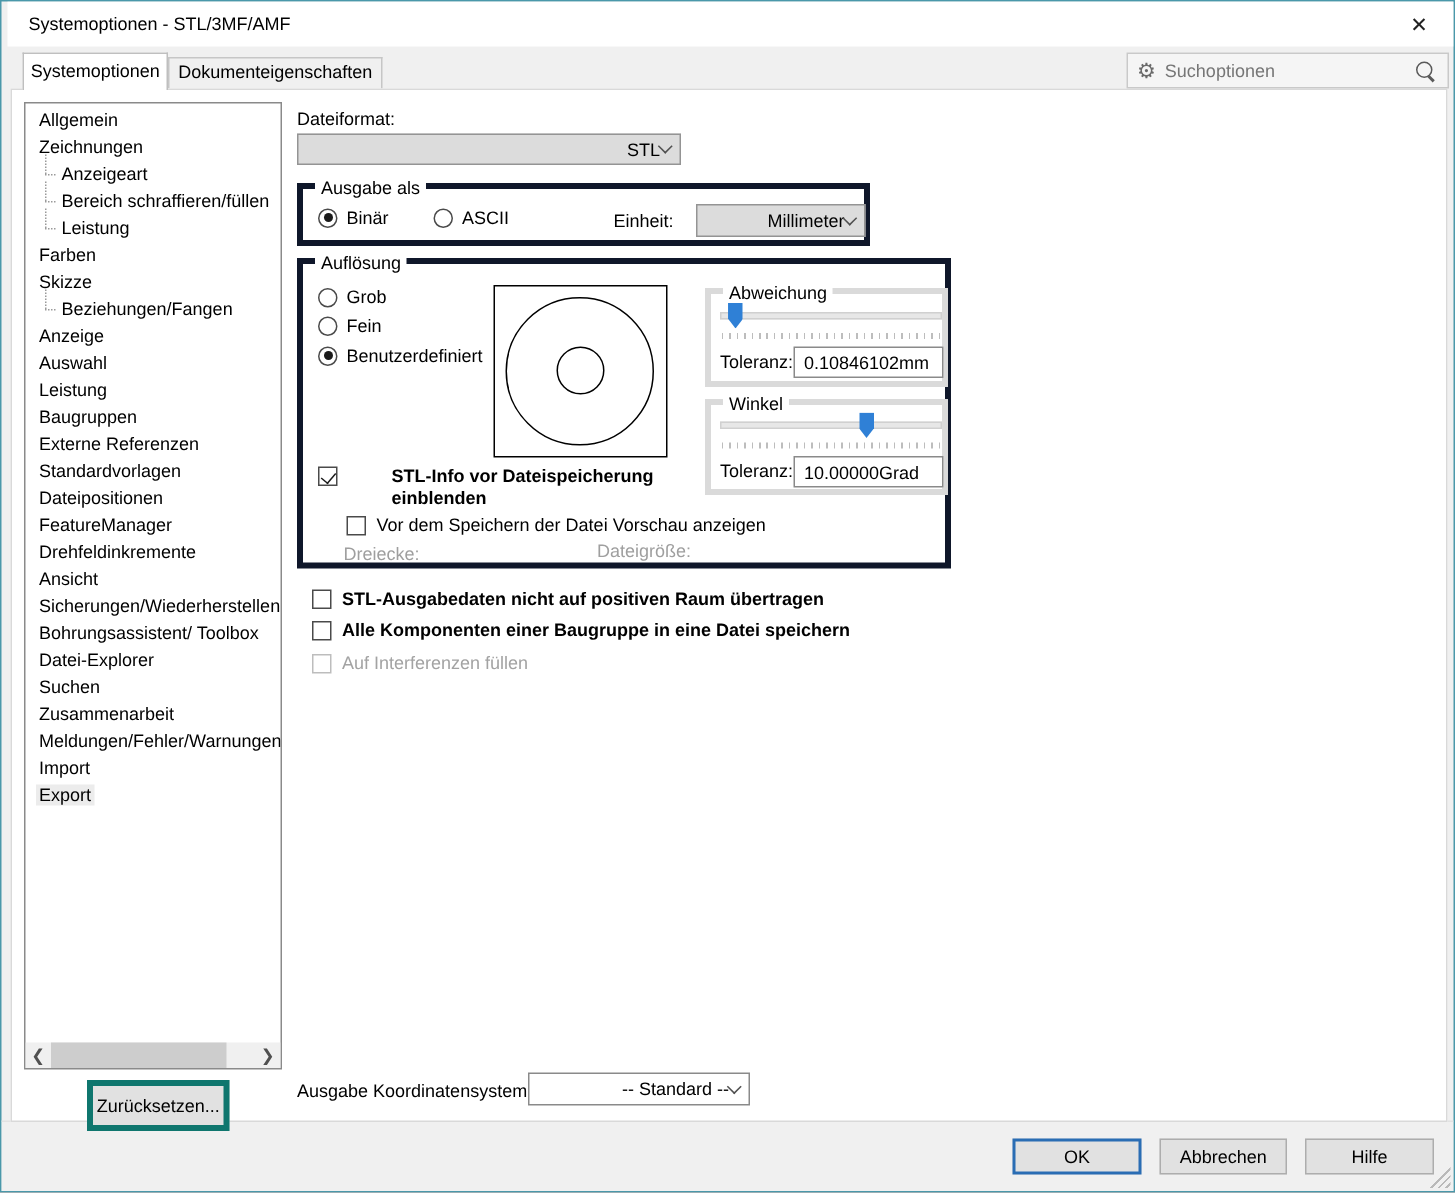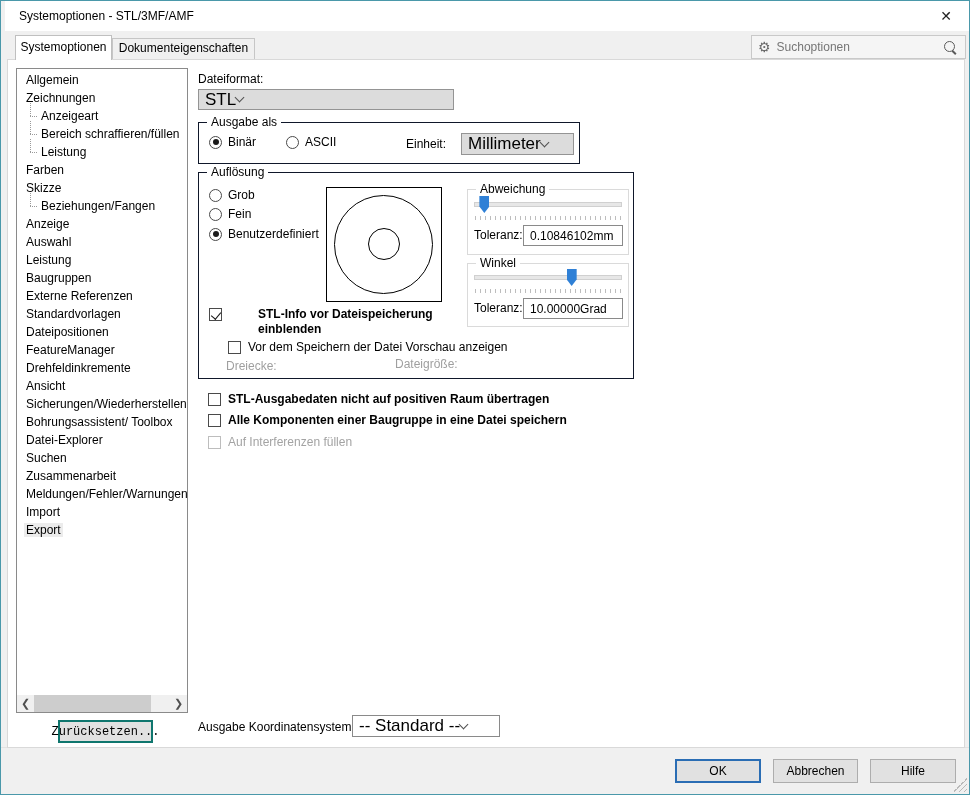--- a/index.html
+++ b/index.html
@@ -25,28 +25,28 @@
   .items{position:absolute;left:0;top:2px;right:0;}
   .item{font-size:12px;height:18px;line-height:18px;padding-left:7px;white-space:nowrap;color:#000000;}
   .item span{padding:0 2px;}
   .item.child{padding-left:22px;position:relative;}
   .item.child::before{content:'';position:absolute;left:13px;top:-4px;height:13px;border-left:1px dotted #9a9a9a;}
   .item.child::after{content:'';position:absolute;left:13px;top:9px;width:7px;border-top:1px dotted #9a9a9a;}
   .item.selected span{background:#ececec;}
   .hscroll{position:absolute;left:0;bottom:0;width:170px;height:17px;background:#f0f0f0;display:flex;align-items:center;}
   .scroll-arrow{width:17px;height:17px;display:flex;align-items:center;justify-content:center;font-size:11px;color:#505050;}
   .scroll-thumb{position:absolute;left:17px;width:117px;height:17px;background:#cdcdcd;}
-  .reset-btn{position:absolute;left:50px;top:660px;width:95px;height:23px;background:#e1e1e1;border:2px solid #0f766e;font-size:12px;display:flex;align-items:center;justify-content:center;font-family:Liberation Mono, monospace;}
+  .reset-btn{position:absolute;left:50px;top:660px;width:95px;height:34px;background:#e1e1e1;border:4px solid #0f766e;font-size:12px;display:flex;align-items:center;justify-content:center;}
   
   .label{position:absolute;font-size:12px;color:#000;white-space:nowrap;}
   .label.dim{color:#9f9f9f;}
-  .combo{position:absolute;display:flex;align-items:center;justify-content:flex-start;background:#dcdcdc;border:1px solid #949494;font-size:17px;padding:0 6px;}
+  .combo{position:absolute;display:flex;align-items:center;justify-content:flex-end;background:#dcdcdc;border:1px solid #949494;font-size:12px;padding:0 6px;}
   .combo.white{background:#fff;border-color:#8a8a8a;}
   .chev{width:7px;height:7px;border-right:1.4px solid #505050;border-bottom:1.4px solid #505050;transform:rotate(45deg);margin-top:-4px;}
-  .fieldset{position:absolute;border:1px solid #0f172a;}
+  .fieldset{position:absolute;border:4px solid #0f172a;}
   .legend{position:absolute;top:-8px;left:8px;background:#fff;padding:0 4px;font-size:12px;white-space:nowrap;}
   .radio-row{position:absolute;display:flex;align-items:center;gap:6px;}
   .radio{width:13px;height:13px;border:1px solid #4a4a4a;border-radius:50%;background:#fff;position:relative;flex:none;}
   .radio.checked::after{content:'';position:absolute;left:2.5px;top:2.5px;width:6px;height:6px;background:#1a1a1a;border-radius:50%;}
   .radio-row .rlabel{font-size:12px;}
   .cb-row{position:absolute;display:flex;align-items:flex-start;gap:7px;}
   .cb{width:13px;height:13px;border:1px solid #4a4a4a;background:#fff;position:relative;flex:none;margin-top:1px;}
   .cb.checked::after{content:'';position:absolute;left:2.5px;top:0.5px;width:5px;height:8px;border-right:1.6px solid #1a1a1a;border-bottom:1.6px solid #1a1a1a;transform:rotate(40deg);}
   .cb.disabled{border-color:#bdbdbd;}
   .cb-row .clabel{font-size:12px;line-height:15px;}

